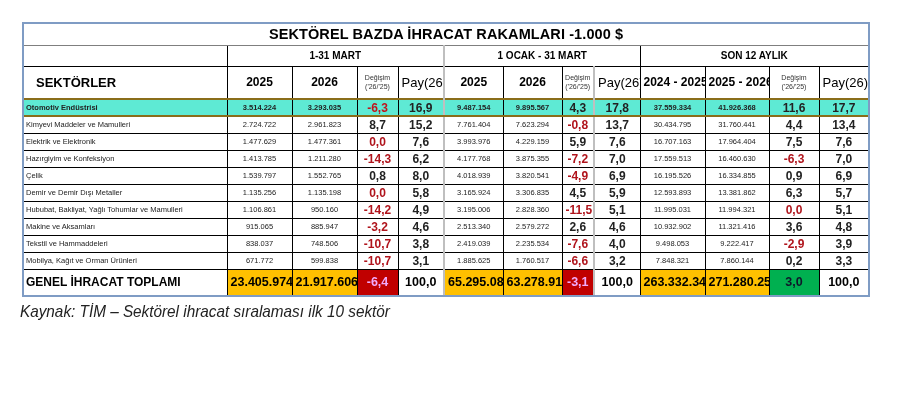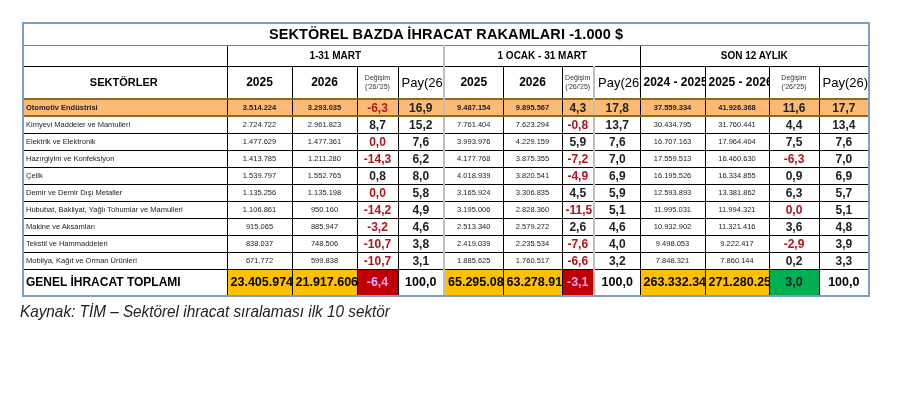--- a/index.html
+++ b/index.html
@@ -5,30 +5,30 @@
   html, body { margin:0; padding:0; background:#ffffff; }
   body { width:908px; height:412px; position:relative; overflow:hidden; font-family:"Liberation Sans", sans-serif; color:#000; }
   .wrap { position:absolute; left:22px; top:22px; width:848px; border:2px solid #7f9cc4; box-sizing:border-box; }
   table { border-collapse:collapse; width:100%; table-layout:fixed; }
   td { padding:0 3px; box-sizing:border-box; overflow:hidden; white-space:nowrap; }
   .title-row td { height:21px; text-align:center; font-weight:bold; font-size:14.5px; border-bottom:1px solid #7f7f7f; letter-spacing:0.1px; }
   .period-row td { height:21px; text-align:center; font-weight:bold; font-size:10px; border-bottom:1px solid #000; }
   .period-row td.pbr { border-left:1px solid #000; }
   .period-row td.pgrey { border-left:2px solid #bfbfbf; }
   .head-row td { height:33px; text-align:center; font-weight:bold; font-size:12px; border-left:1px solid #000; }
-  .head-row td.sect { text-align:center; font-size:11px; padding-left:0; border-left:none; }
+  .head-row td.sect { text-align:left; font-size:13px; padding-left:12px; border-left:none; }
   .head-row td.small { font-size:7px; font-weight:normal; line-height:9px; color:#333; }
   .head-row td.g { border-left:2px solid #bfbfbf; }
   .head-row td.pay { font-size:13px; font-weight:normal; }
   .data-row td { height:17px; font-size:7.5px; text-align:center; border-top:1px solid #000; border-left:1px solid #000; color:#222; }
   .data-row td.sect { text-align:left; font-size:7.5px; border-left:none; padding-left:2px; }
   .data-row td.g { border-left:2px solid #bfbfbf; }
   .data-row td.chg, .data-row td.pay { font-weight:bold; font-size:12px; }
   .data-row td.neg { color:#b0141c; font-weight:bold; }
-  .data-row.hl td { background:#fdba74; font-weight:bold; border-top:2px solid #8a6d1a; border-bottom:2px solid #8a6d1a; }
+  .data-row.hl td { background:#5eead4; font-weight:bold; border-top:2px solid #8a6d1a; border-bottom:2px solid #8a6d1a; }
   .data-row.hl td.neg { color:#c0141c; }
   .data-row.hl td.sect { font-weight:bold; }
   .total-row td { height:26px; font-size:12.5px; font-weight:bold; text-align:center; border-top:1px solid #000; border-left:1px solid #000;margin-top:16px; }
   .total-row td.sect { text-align:left; border-left:none; font-size:12px; padding-left:2px; }
   .total-row td.y { background:#ffc000; }
   .total-row td.r { background:#c00000; color:#f0abfc; }
   .total-row td.gr { background:#00b050; color:#0f172a; }
   .total-row td.g { border-left:2px solid #bfbfbf; }
   .caption { position:absolute; left:20px; top:302px; font-family:"Liberation Sans", sans-serif; font-style:italic; font-size:17px; color:#222; transform:scaleX(0.9); transform-origin:left; }
 </style>

